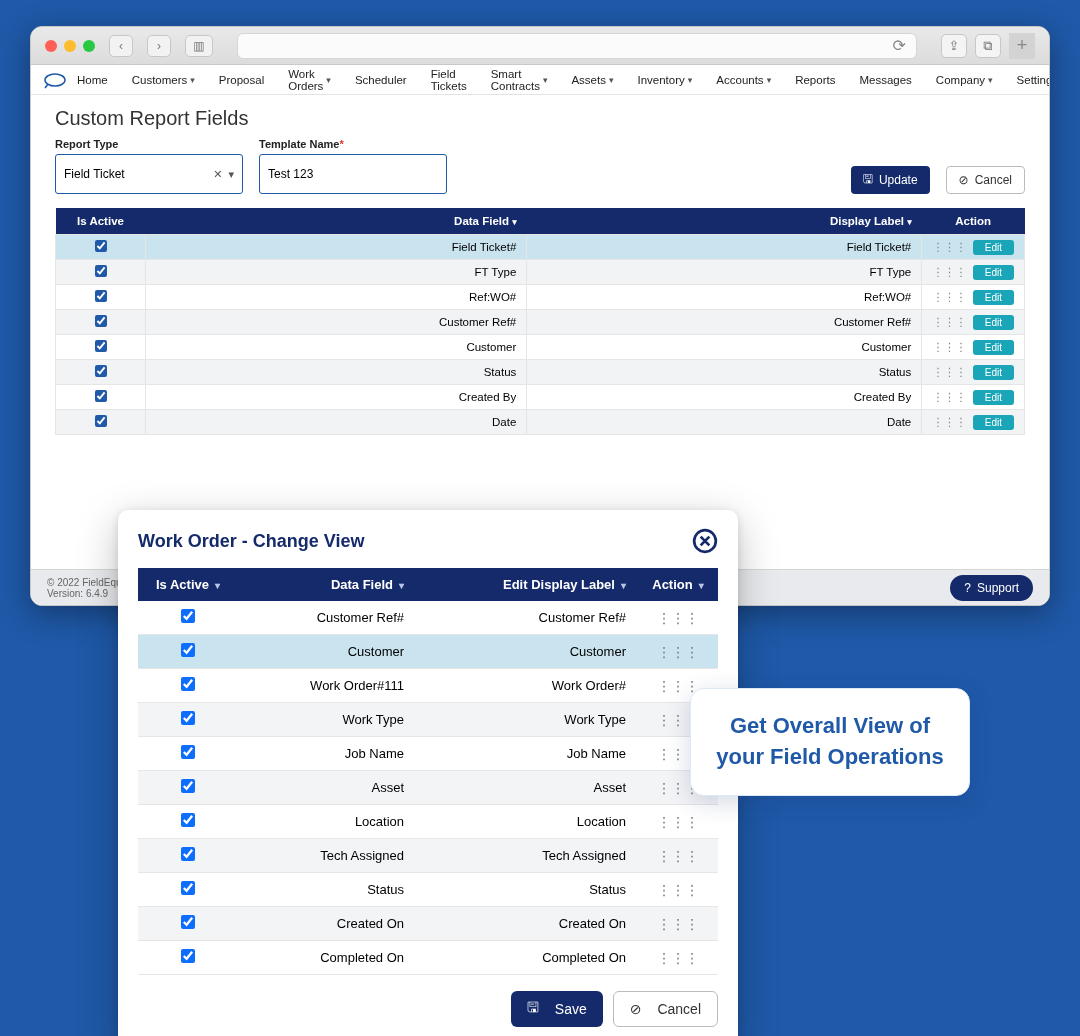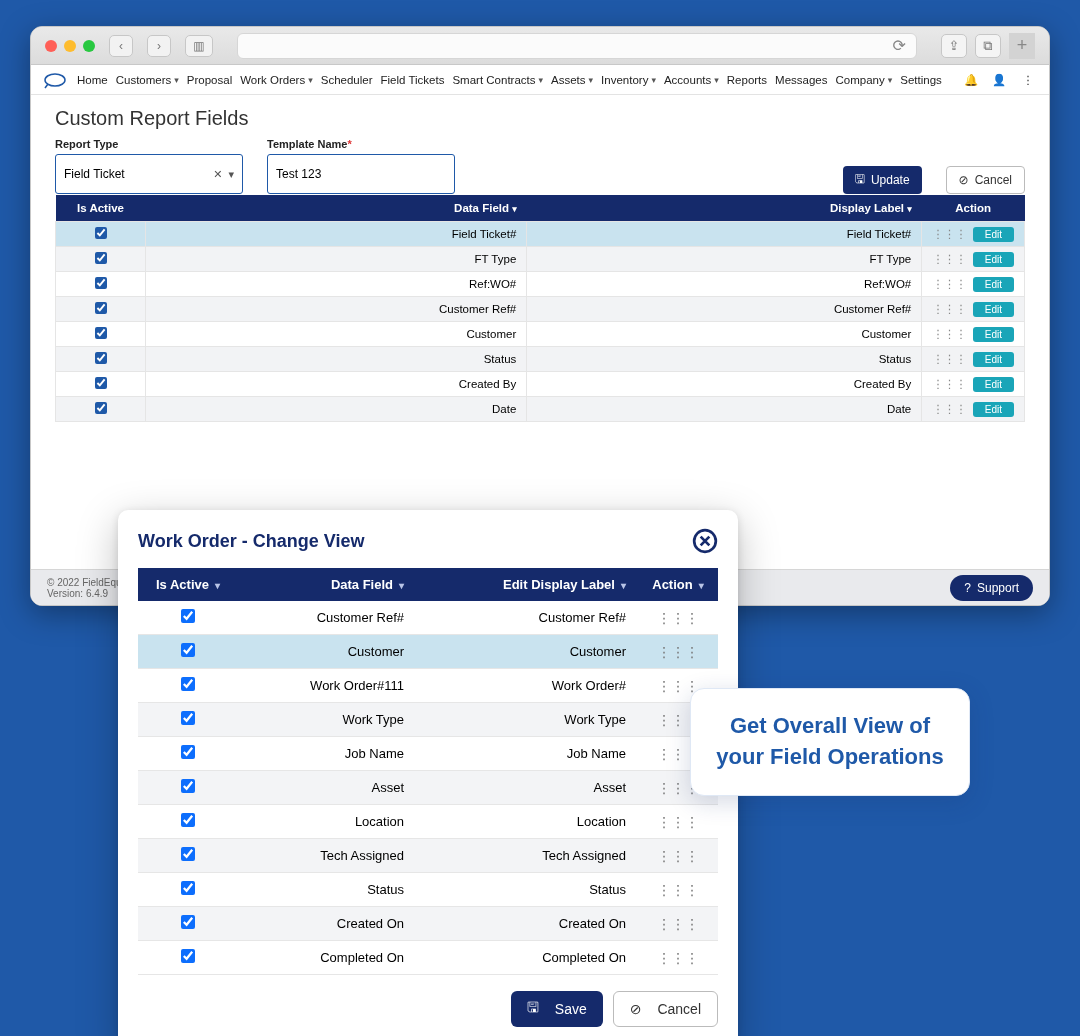--- a/index.html
+++ b/index.html
@@ -44,21 +44,21 @@
     display:flex; align-items:center; padding:0 12px; gap:10px; font-size:11.5px;
   }
   .app-logo { width:24px; height:18px; color:#1f59a8; display:flex; align-items:center; }
   .nav-link { color:#222; cursor:pointer; display:flex; align-items:center; gap:3px; }
   .nav-link .caret { font-size:9px; color:#555;}
   .nav-spacer { flex:1; }
   .bell, .avatar, .kebab { width:18px; display:flex; justify-content:center; color:#333; }
 
   .content { padding:12px 24px; background:#fff; height: calc(100% - 68px); position:relative; }
   .page-title { font-size:20px; color:#333; font-weight:500; margin-bottom:8px;}
-  .filters { display:flex; gap:24px; align-items:flex-end; margin-bottom:1px;}
+  .filters { display:flex; gap:16px; align-items:flex-end; margin-bottom:14px;}
   .field { display:flex; flex-direction:column; gap:4px; }
   .field-label { font-size:11px; font-weight:600; color:#222;}
   .req { color:#d33; }
   .select-box, .text-box { height:40px; border:1px solid #1f59a8; border-radius:3px; padding:0 8px; font-size:12px; background:#fff; display:flex; align-items:center; justify-content:space-between; gap:8px; }
   .select-box { width:188px;}
   .text-box { width:188px;}
   .sel-icons { display:flex; gap:6px; color:#555; font-size:11px;}
   .filters-spacer{flex:1;}
   .btn { height:28px; border-radius:4px; padding:0 12px; font-size:12px; display:inline-flex; align-items:center; gap:6px; cursor:pointer; border:none;}
   .btn-primary{ background:#152a6b; color:#fff;}
@@ -160,21 +160,21 @@
     </div>
   </div>
 
   <div class="app-nav">
     <span class="app-logo">
       <svg viewBox="0 0 24 18" width="24" height="18">
           <ellipse cx="12" cy="9" rx="10" ry="6" fill="none" stroke="#1f59a8" stroke-width="1.5"></ellipse>
           <path d="M5 13 L2 17" stroke="#1f59a8" stroke-width="1.5"></path>
         </svg>
     </span>
-    <div id="nav-links" style="display:flex; gap:8px;">
+    <div id="nav-links" style="display:flex; gap:24px;">
         <span class="nav-link">Home</span>
         <span class="nav-link">Customers<span class="caret">▾</span></span>
         <span class="nav-link">Proposal</span>
         <span class="nav-link">Work Orders<span class="caret">▾</span></span>
         <span class="nav-link">Scheduler</span>
         <span class="nav-link">Field Tickets</span>
         <span class="nav-link">Smart Contracts<span class="caret">▾</span></span>
         <span class="nav-link">Assets<span class="caret">▾</span></span>
         <span class="nav-link">Inventory<span class="caret">▾</span></span>
         <span class="nav-link">Accounts<span class="caret">▾</span></span>

